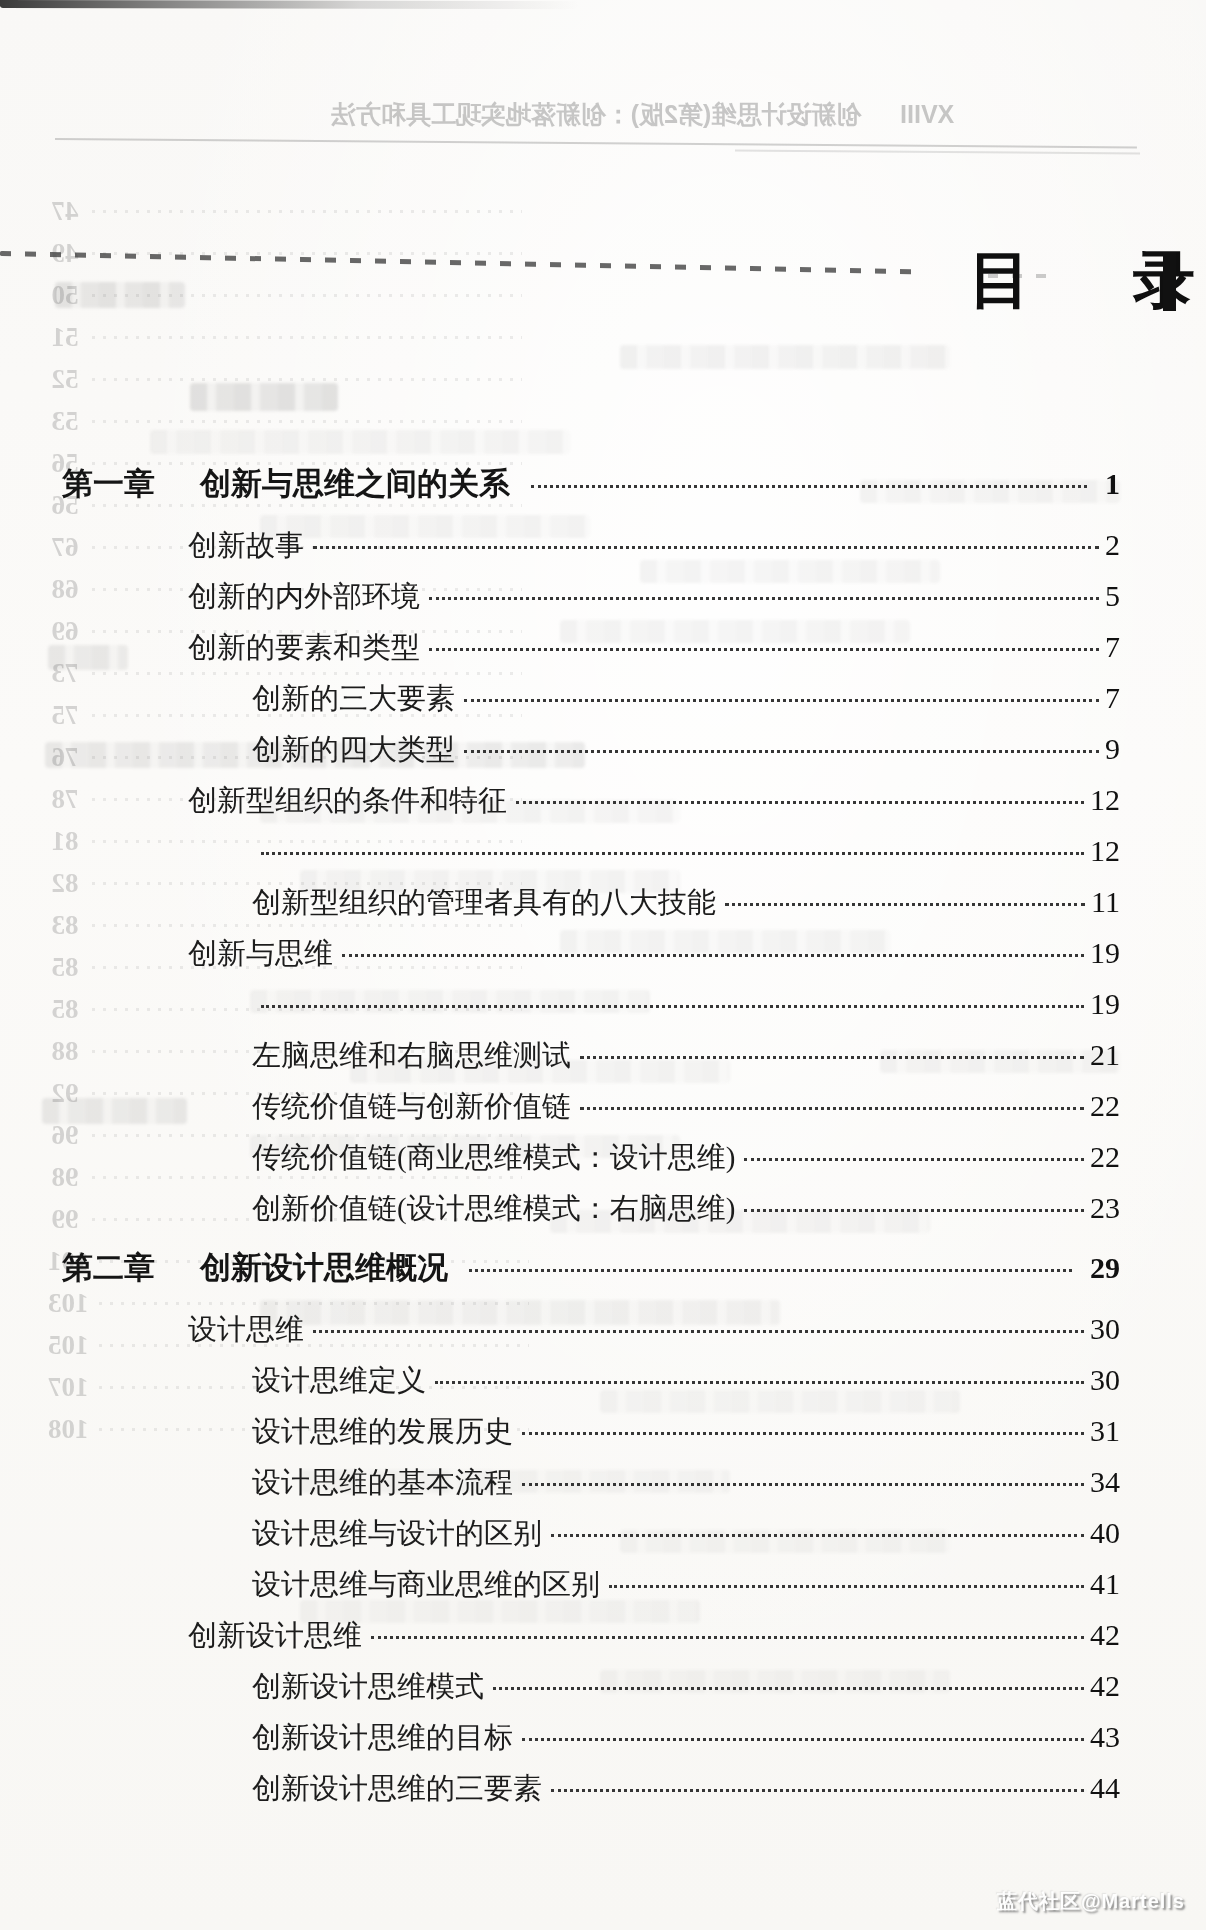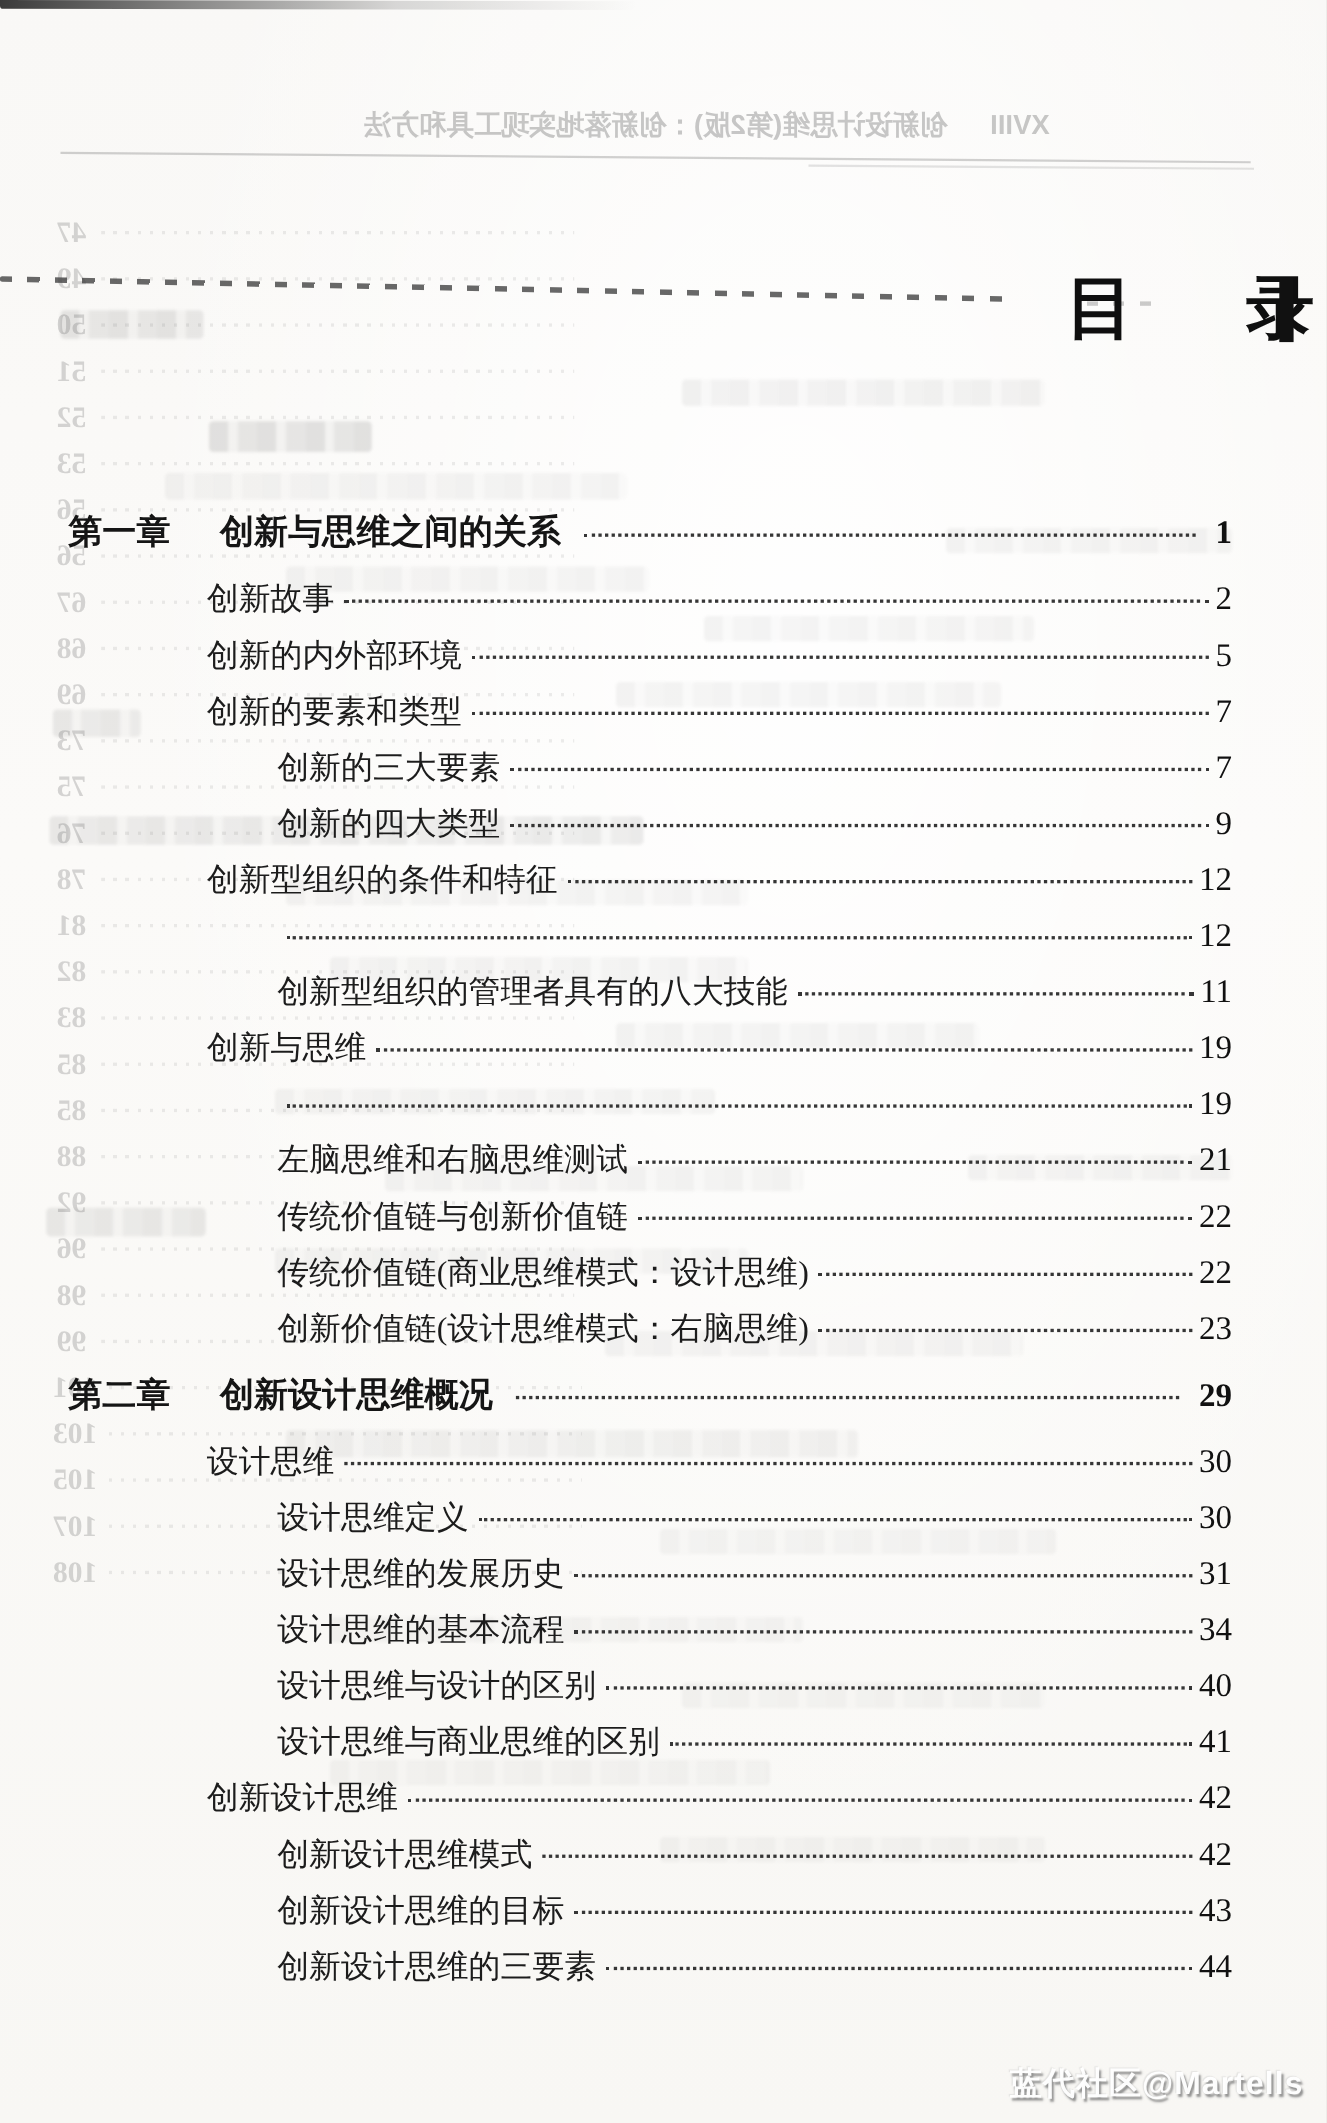--- a/index.html
+++ b/index.html
@@ -116,21 +116,21 @@
   .smudge {
     position: absolute; border-radius: 4px;
     background: repeating-linear-gradient(90deg, rgba(95,95,95,.75) 0 17px, rgba(140,140,140,.35) 17px 26px, rgba(95,95,95,.6) 26px 44px);
     filter: blur(1.6px);
   }
 
   
   .watermark {
     position: absolute; right: 21px; bottom: 15px;
     font-family: "Liberation Sans", "DejaVu Sans", sans-serif;
-    font-size: 29px; font-weight: bold; color: rgba(255,255,255,.97);
+    font-size: 20px; font-weight: bold; color: rgba(255,255,255,.97);
     text-shadow: 2px 2px 2px rgba(125,125,125,.85), -1px -1px 1px rgba(200,200,200,.4);
     letter-spacing: 1px;
   }
 </style>
 </head>
 <body>
 
 <div id="scan-page">
 
   <div class="top-edge"></div>

